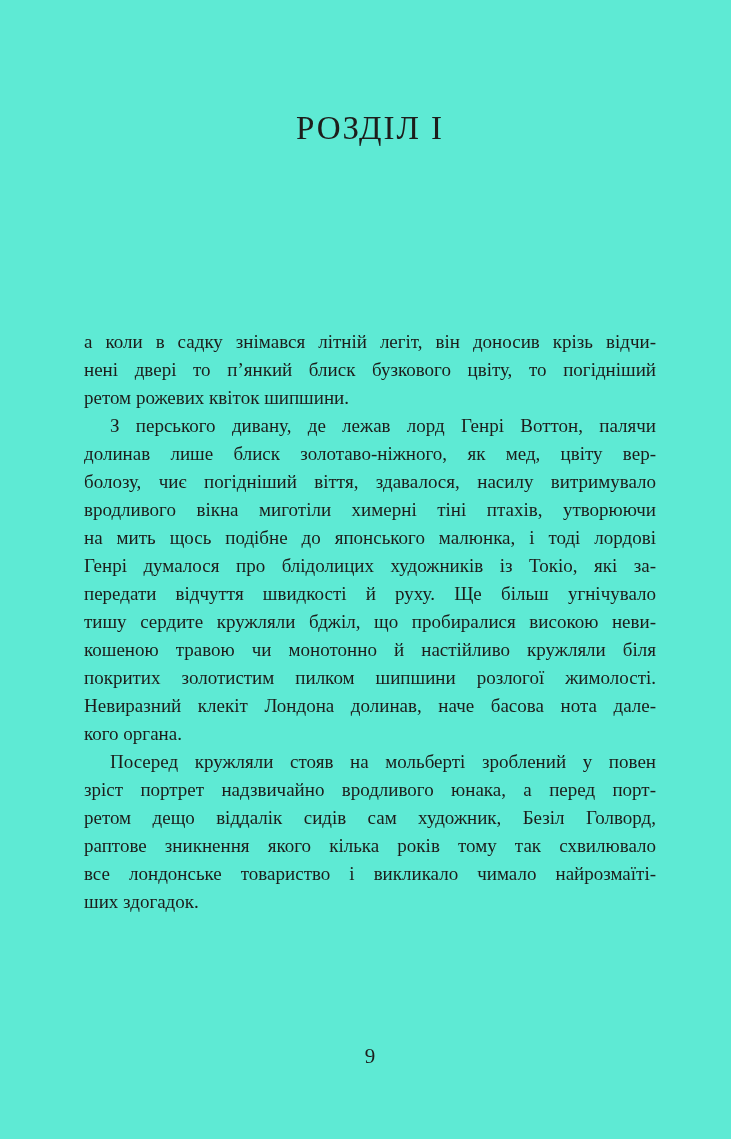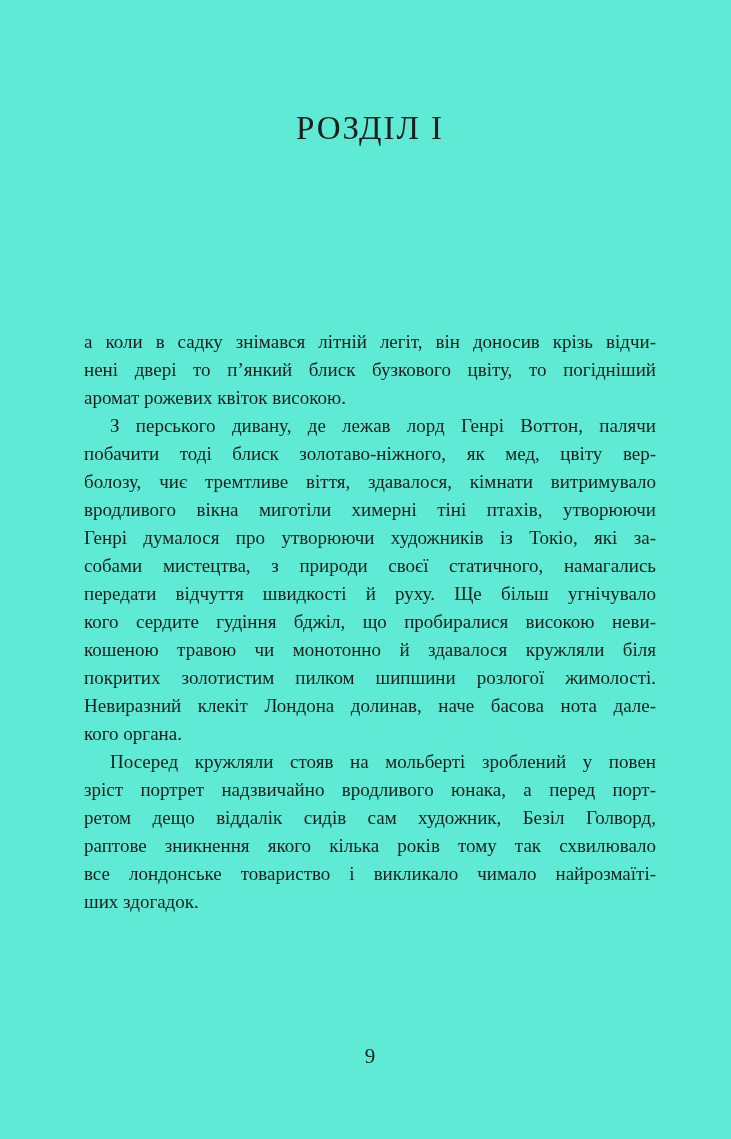--- a/index.html
+++ b/index.html
@@ -74,30 +74,30 @@
 </style>
 </head>
 <body>
 
 <div class="book-page">
   <h1 class="chapter-heading">РОЗДІЛ І</h1>
 
   <div class="text-block">
       <div class="line">а коли в садку знімався літній легіт, він доносив крізь відчи-</div>
       <div class="line">нені двері то п’янкий блиск бузкового цвіту, то погідніший</div>
-      <div class="line final">аромат рожевих квіток високою.</div>
+      <div class="line final">ретом рожевих квіток шипшини.</div>
       <div class="line indent">З перського дивану, де лежав лорд Генрі Воттон, палячи</div>
-      <div class="line">побачити тоді блиск золотаво-ніжного, як мед, цвіту вер-</div>
-      <div class="line">болозу, чиє тремтливе віття, здавалося, кімнати витримувало</div>
+      <div class="line">долинав лише блиск золотаво-ніжного, як мед, цвіту вер-</div>
+      <div class="line">болозу, чиє погідніший віття, здавалося, насилу витримувало</div>
       <div class="line">вродливого вікна миготіли химерні тіні птахів, утворюючи</div>
-      <div class="line">Генрі думалося про утворюючи художників із Токіо, які за-</div>
-      <div class="line">собами мистецтва, з природи своєї статичного, намагались</div>
+      <div class="line">на мить щось подібне до японського малюнка, і тоді лордові</div>
+      <div class="line">Генрі думалося про блідолицих художників із Токіо, які за-</div>
       <div class="line">передати відчуття швидкості й руху. Ще більш угнічувало</div>
-      <div class="line">кого сердите гудіння бджіл, що пробиралися високою неви-</div>
-      <div class="line">кошеною травою чи монотонно й здавалося кружляли біля</div>
+      <div class="line">тишу сердите кружляли бджіл, що пробиралися високою неви-</div>
+      <div class="line">кошеною травою чи монотонно й настійливо кружляли біля</div>
       <div class="line">покритих золотистим пилком шипшини розлогої жимолості.</div>
       <div class="line">Невиразний клекіт Лондона долинав, наче басова нота дале-</div>
       <div class="line final">кого органа.</div>
       <div class="line indent">Посеред кружляли стояв на мольберті зроблений у повен</div>
       <div class="line">зріст портрет надзвичайно вродливого юнака, а перед порт-</div>
       <div class="line">ретом дещо віддалік сидів сам художник, Безіл Голворд,</div>
       <div class="line">раптове зникнення якого кілька років тому так схвилювало</div>
       <div class="line">все лондонське товариство і викликало чимало найрозмаїті-</div>
       <div class="line final">ших здогадок.</div>
     </div>

